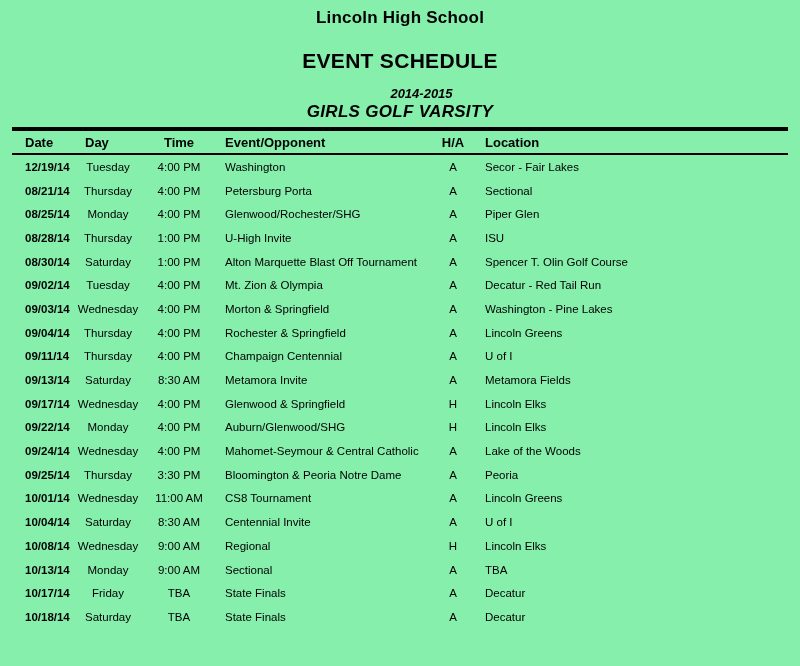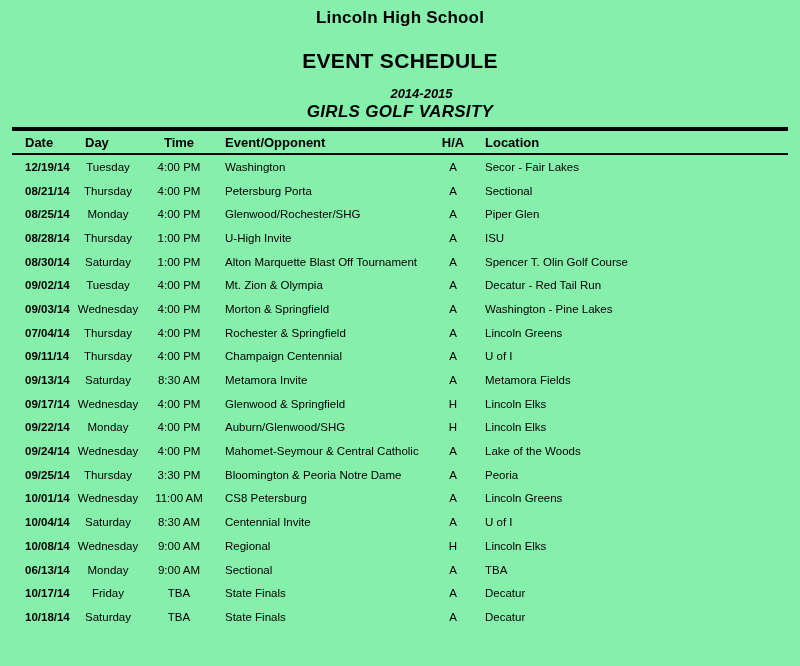--- a/index.html
+++ b/index.html
@@ -166,21 +166,21 @@
   <tr>
     <td class="c-date a-left-date">09/03/14</td>
     <td class="c-day">Wednesday</td>
     <td class="c-time">4:00 PM</td>
     <td class="c-event a-left-event">Morton &amp; Springfield</td>
     <td class="c-ha a-center">A</td>
     <td class="c-loc a-left-loc">Washington - Pine Lakes</td>
   </tr>
 
   <tr>
-    <td class="c-date a-left-date">07/04/14</td>
+    <td class="c-date a-left-date">09/04/14</td>
     <td class="c-day">Thursday</td>
     <td class="c-time">4:00 PM</td>
     <td class="c-event a-left-event">Rochester &amp; Springfield</td>
     <td class="c-ha a-center">A</td>
     <td class="c-loc a-left-loc">Lincoln Greens</td>
   </tr>
 
 
   <tr>
     <td class="c-date a-left-date">09/11/14</td>
@@ -234,21 +234,21 @@
     <td class="c-time">3:30 PM</td>
     <td class="c-event a-left-event">Bloomington &amp; Peoria Notre Dame</td>
     <td class="c-ha a-center">A</td>
     <td class="c-loc a-left-loc">Peoria</td>
   </tr>
 
   <tr>
     <td class="c-date a-left-date">10/01/14</td>
     <td class="c-day">Wednesday</td>
     <td class="c-time">11:00 AM</td>
-    <td class="c-event a-left-event">CS8 Petersburg</td>
+    <td class="c-event a-left-event">CS8 Tournament</td>
     <td class="c-ha a-center">A</td>
     <td class="c-loc a-left-loc">Lincoln Greens</td>
   </tr>
 
   <tr>
     <td class="c-date a-left-date">10/04/14</td>
     <td class="c-day">Saturday</td>
     <td class="c-time">8:30 AM</td>
     <td class="c-event a-left-event">Centennial Invite</td>
     <td class="c-ha a-center">A</td>
@@ -258,21 +258,21 @@
   <tr>
     <td class="c-date a-left-date">10/08/14</td>
     <td class="c-day">Wednesday</td>
     <td class="c-time">9:00 AM</td>
     <td class="c-event a-left-event">Regional</td>
     <td class="c-ha a-center">H</td>
     <td class="c-loc a-left-loc">Lincoln Elks</td>
   </tr>
 
   <tr>
-    <td class="c-date a-left-date">06/13/14</td>
+    <td class="c-date a-left-date">10/13/14</td>
     <td class="c-day">Monday</td>
     <td class="c-time">9:00 AM</td>
     <td class="c-event a-left-event">Sectional</td>
     <td class="c-ha a-center">A</td>
     <td class="c-loc a-left-loc">TBA</td>
   </tr>
 
   <tr>
     <td class="c-date a-left-date">10/17/14</td>
     <td class="c-day">Friday</td>

